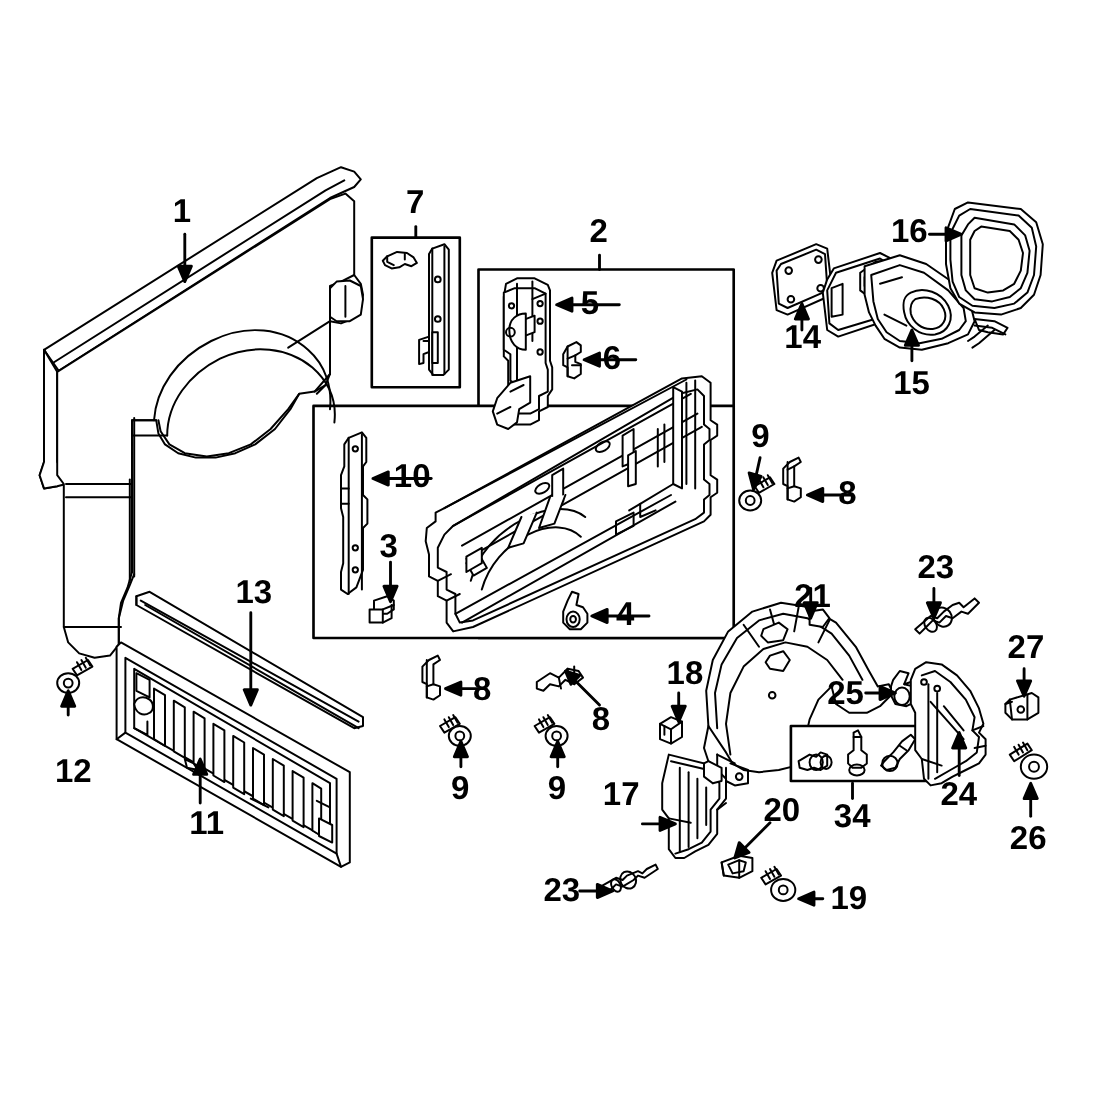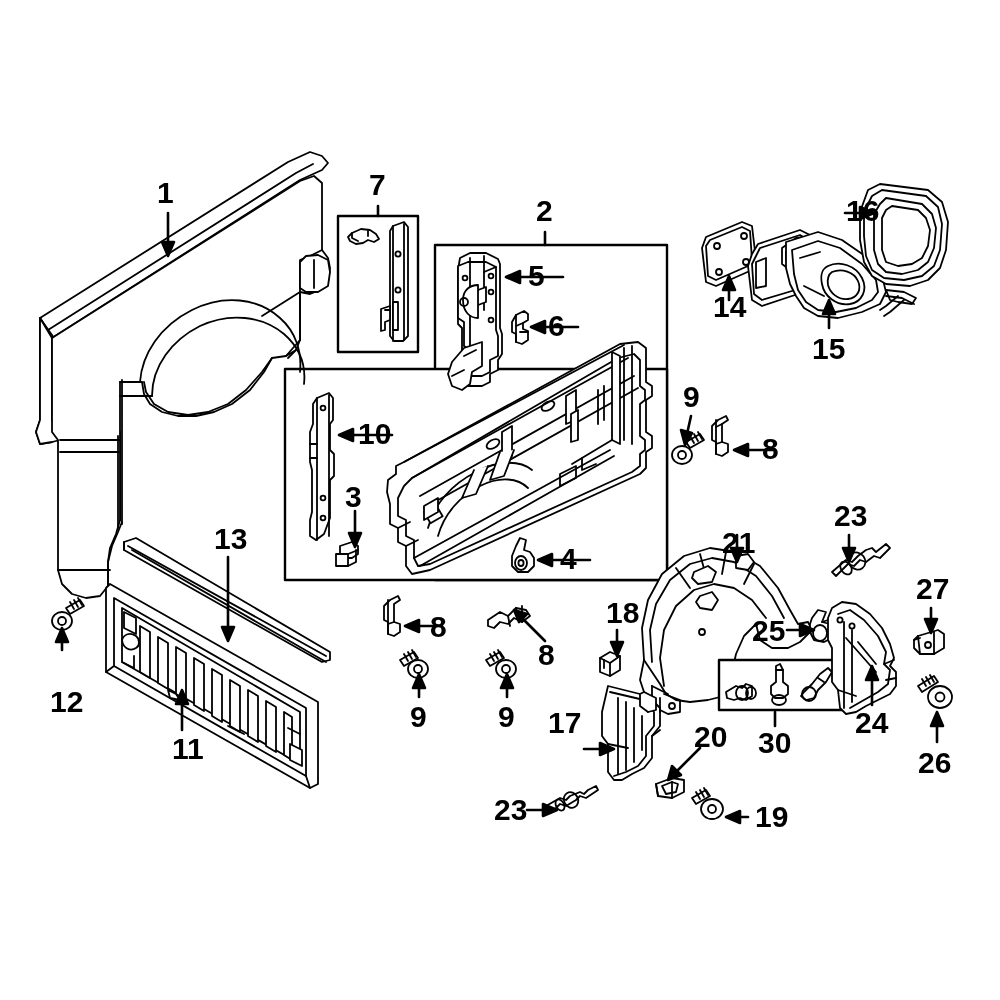--- a/index.html
+++ b/index.html
@@ -608,27 +608,27 @@
 <div class="callout" style="left:548px;top:311px;">6</div>
 <div class="callout" style="left:369px;top:170px;">7</div>
 <div class="callout" style="left:762px;top:434px;">8</div>
 <div class="callout" style="left:683px;top:382px;">9</div>
 <div class="callout" style="left:358px;top:419px;">10</div>
 <div class="callout" style="left:172px;top:734px;">11</div>
 <div class="callout" style="left:50px;top:654px;margin-top:33px;">12</div>
 <div class="callout" style="left:214px;top:524px;">13</div>
 <div class="callout" style="left:713px;top:292px;">14</div>
 <div class="callout" style="left:812px;top:334px;">15</div>
-<div class="callout" style="left:810px;top:196px;margin-left:36px;">16</div>
+<div class="callout" style="left:810px;top:196px;">16</div>
 <div class="callout" style="left:548px;top:692px;margin-top:16px;">17</div>
 <div class="callout" style="left:606px;top:598px;">18</div>
 <div class="callout" style="left:755px;top:802px;">19</div>
 <div class="callout" style="left:694px;top:722px;">20</div>
 <div class="callout" style="left:722px;top:528px;">21</div>
-<div class="callout" style="left:758px;top:728px;">30</div>
+<div class="callout" style="left:758px;top:728px;">34</div>
 <div class="callout" style="left:834px;top:501px;">23</div>
 <div class="callout" style="left:855px;top:708px;">24</div>
 <div class="callout" style="left:752px;top:616px;text-align:right;">25</div>
 <div class="callout" style="left:918px;top:748px;">26</div>
 <div class="callout" style="left:916px;top:574px;">27</div>
 <div class="callout" style="left:494px;top:795px;">23</div>
 <div class="callout" style="left:430px;top:612px;">8</div>
 <div class="callout" style="left:410px;top:702px;">9</div>
 <div class="callout" style="left:538px;top:640px;">8</div>
 <div class="callout" style="left:498px;top:702px;">9</div>

